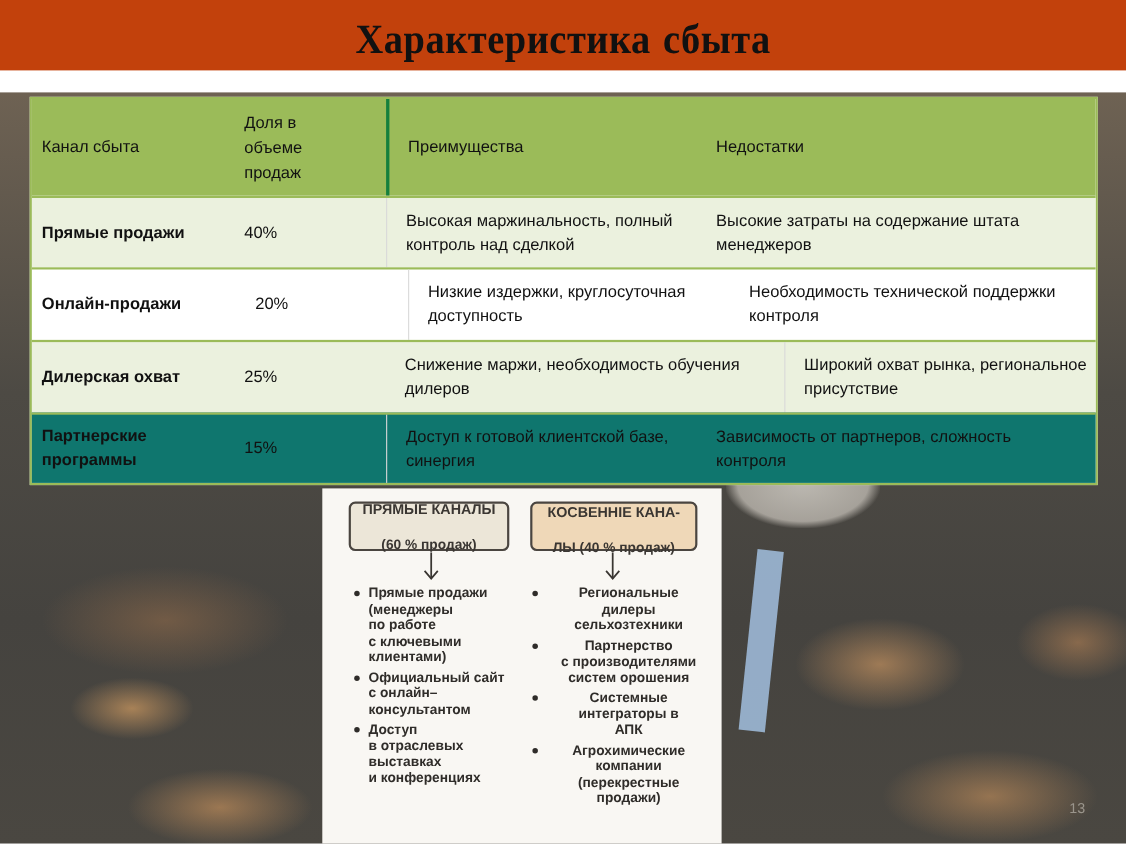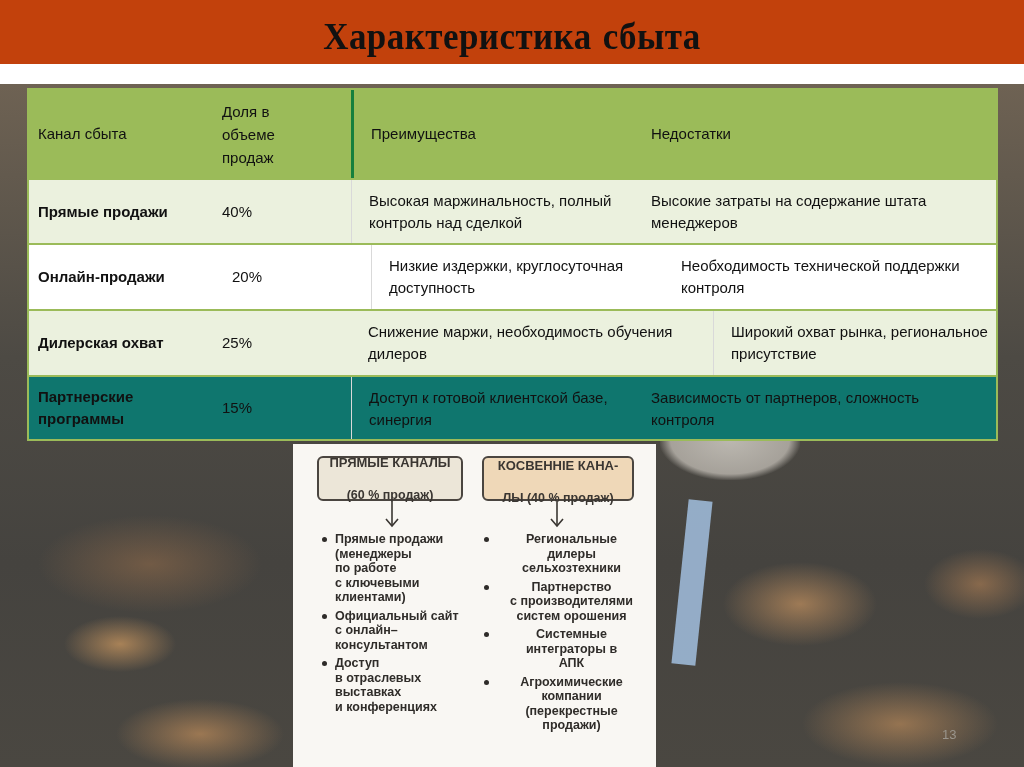--- a/index.html
+++ b/index.html
@@ -71,21 +71,21 @@
   .chan-box .sub { font-size: 12.5px; margin-top: 16px; }
   .arrow { position: absolute; top: 58px; width: 14px; height: 26px; }
   .arrow.a1 { left: 92px; }
   .arrow.a2 { left: 257px; }
   .bullets { position: absolute; top: 88px; list-style: none; color: #2f2c29; font-size: 12.5px; line-height: 14.5px; font-weight: bold; }
   .bullets.b1 { left: 26px; width: 160px; }
   .bullets.b2 { left: 188px; width: 165px; text-align: center; }
   .bullets li { position: relative; padding-left: 16px; margin-bottom: 4px; white-space: pre-line; }
   .bullets li::before { content: ""; position: absolute; left: 3px; top: 5px; width: 5px; height: 5px; border-radius: 50%; background: #2f2c29; }
 
-  .page-num { position: absolute; left: 942px; top: 727px; font-size: 13px; color: #9a958c; }
+  .page-num { position: absolute; left: 972px; top: 727px; font-size: 13px; color: #9a958c; }
 </style>
 </head>
 <body>
 
 <div class="title-band">
   <div class="slide-title"><span>Характеристика</span><span class="gap"></span><span>сбыта</span></div>
 </div>
 
 <div class="soil-bg"></div>
 <div class="cup-rim"></div>

